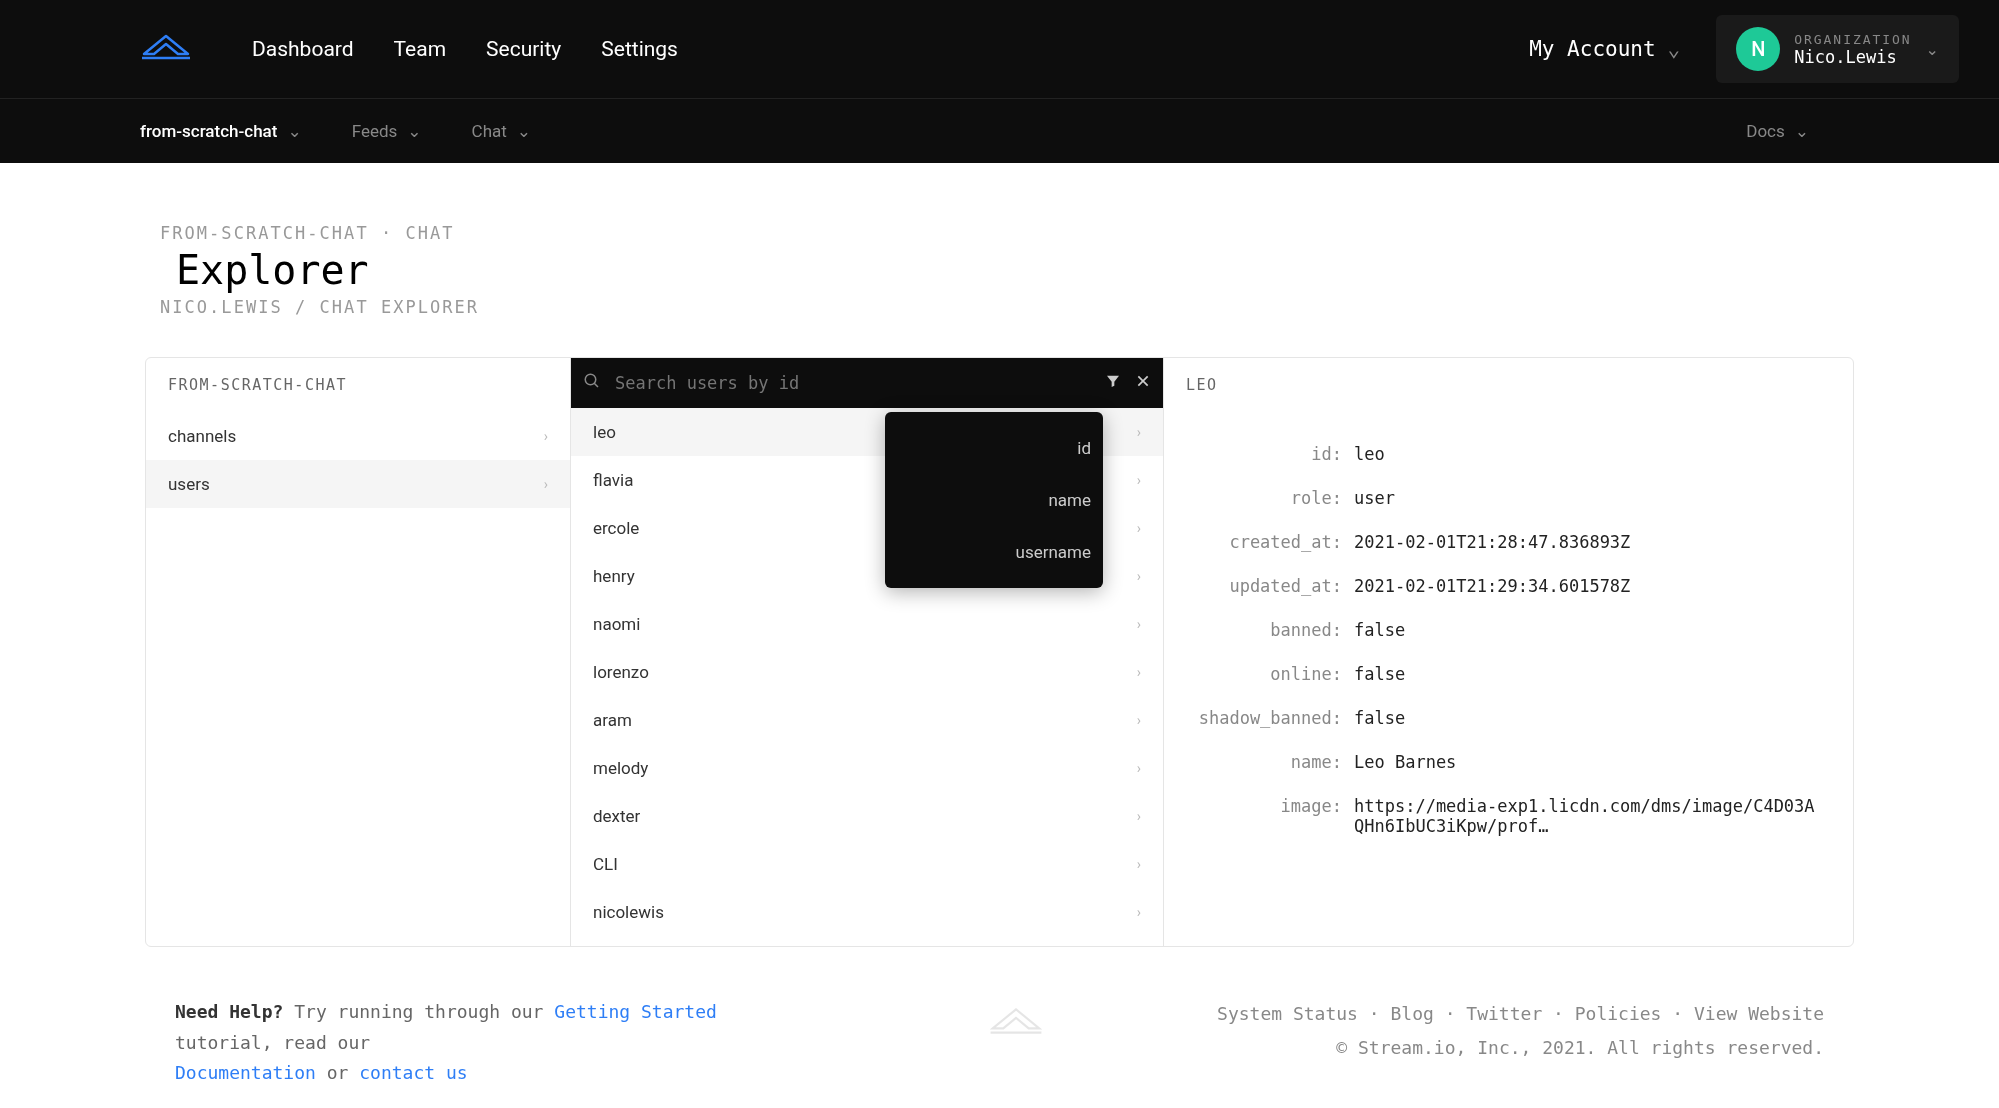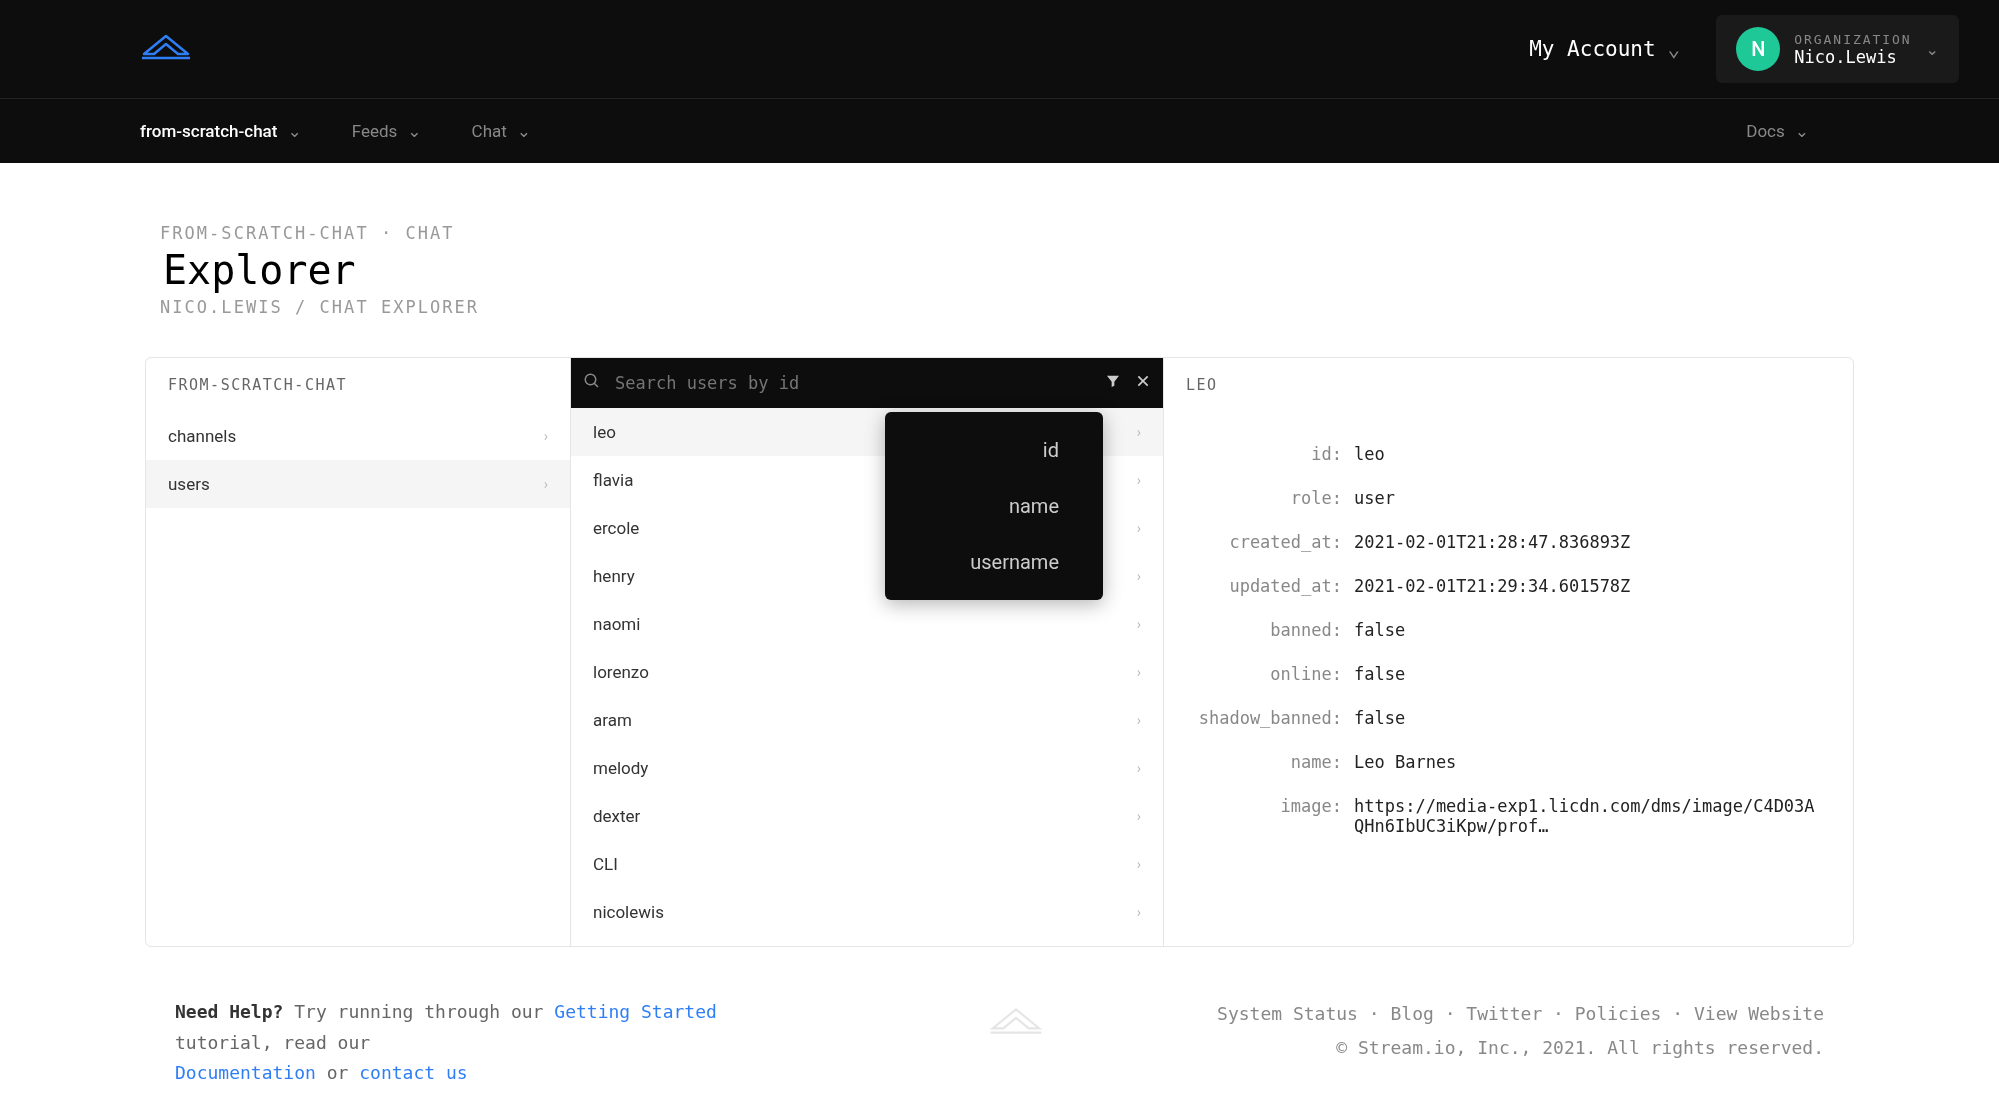--- a/index.html
+++ b/index.html
@@ -62,21 +62,21 @@
   align-items: center;
   gap: 10px;
   margin-right: 50px;
 }
 .subnav-item.active { color: #fff; font-weight: 500; }
 .subnav-right { margin-left: auto; }
 
 
 .page-header { padding: 60px 160px 40px; }
 .crumb { color: #999; font-size: 17px; letter-spacing: 0.12em; font-family: "SF Mono", Monaco, Consolas, monospace; }
-.page-title { font-size: 40px; font-weight: 400; margin: 4px 3px; font-family: "SF Mono", Monaco, Consolas, monospace; }
+.page-title { font-size: 40px; font-weight: 400; margin: 4px 16px; font-family: "SF Mono", Monaco, Consolas, monospace; }
 .page-sub { color: #999; font-size: 17px; letter-spacing: 0.12em; font-family: "SF Mono", Monaco, Consolas, monospace; }
 
 
 .panels {
   display: flex;
   margin: 0 145px;
   border: 1px solid #e5e5e5;
   border-radius: 6px;
   height: 590px;
   background: #fff;
@@ -130,23 +130,23 @@
   top: 54px;
   right: 60px;
   background: #0d0d0d;
   border-radius: 6px;
   padding: 10px 0;
   width: 218px;
   box-shadow: 0 4px 20px rgba(0,0,0,0.3);
   z-index: 10;
 }
 .dropdown-item {
-  padding: 16px 44px;
+  padding: 16px 12px;
   color: #ccc;
-  font-size: 20px;
+  font-size: 17px;
   text-align: right;
   cursor: pointer;
 }
 
 .detail-body { padding: 20px 30px; }
 .detail-row {
   display: flex;
   padding: 12px 0;
   font-size: 17px;
   font-family: "SF Mono", Monaco, Consolas, monospace;
@@ -169,20 +169,26 @@
 .footer-right a { color: #888; text-decoration: none; }
 </style>
 </head>
 <body>
 
 <div class="topnav">
   <div class="logo">
     <svg viewBox="0 0 52 34">
         <path d="M4 24 L26 6 L48 24 L38 24 L26 14 L14 24 Z M2 28 L50 28" stroke="#2e7ef6" stroke-width="2.5" fill="none" stroke-linejoin="round"></path>
       </svg>
+  </div>
+  <div class="nav-links">
+    <span class="nav-link">Dashboard</span>
+    <span class="nav-link">Team</span>
+    <span class="nav-link">Security</span>
+    <span class="nav-link">Settings</span>
   </div>
   <div class="nav-right">
     <div class="account-drop">
       <span>My Account</span>
       <span class="chev">⌄</span>
     </div>
     <div class="org-box">
       <div class="org-avatar">N</div>
       <div class="org-text">
         <span class="org-label">ORGANIZATION</span>

